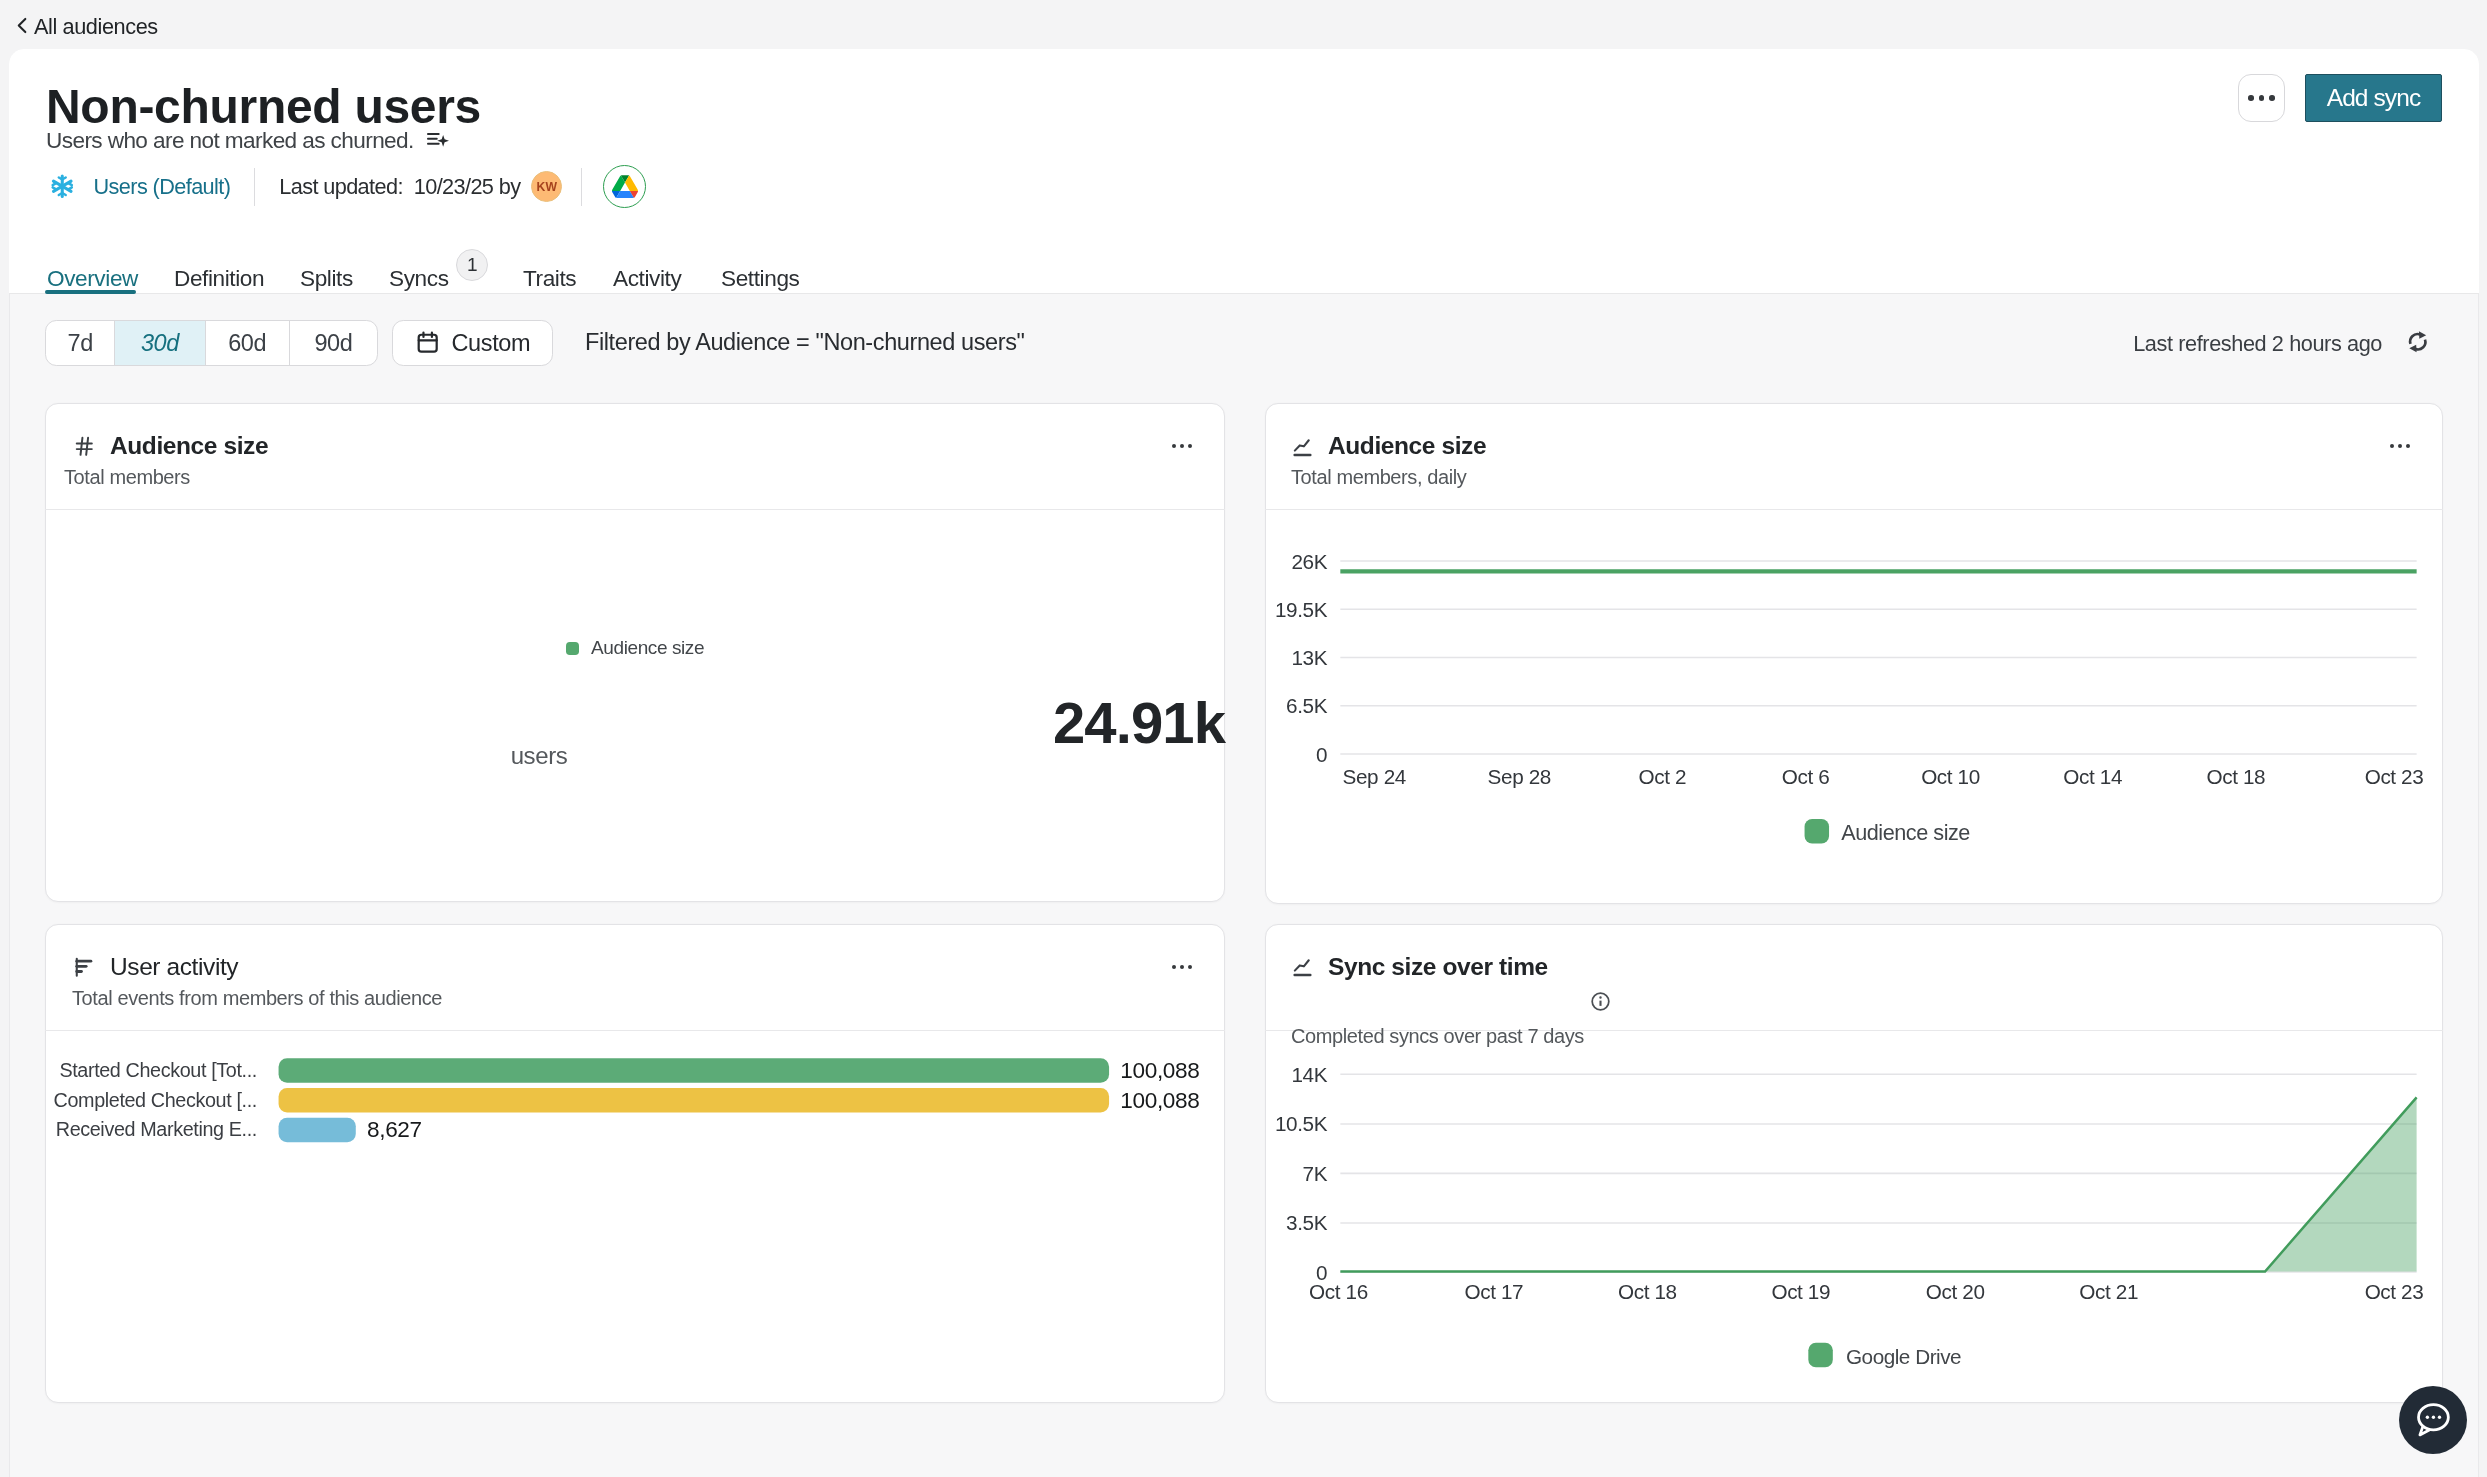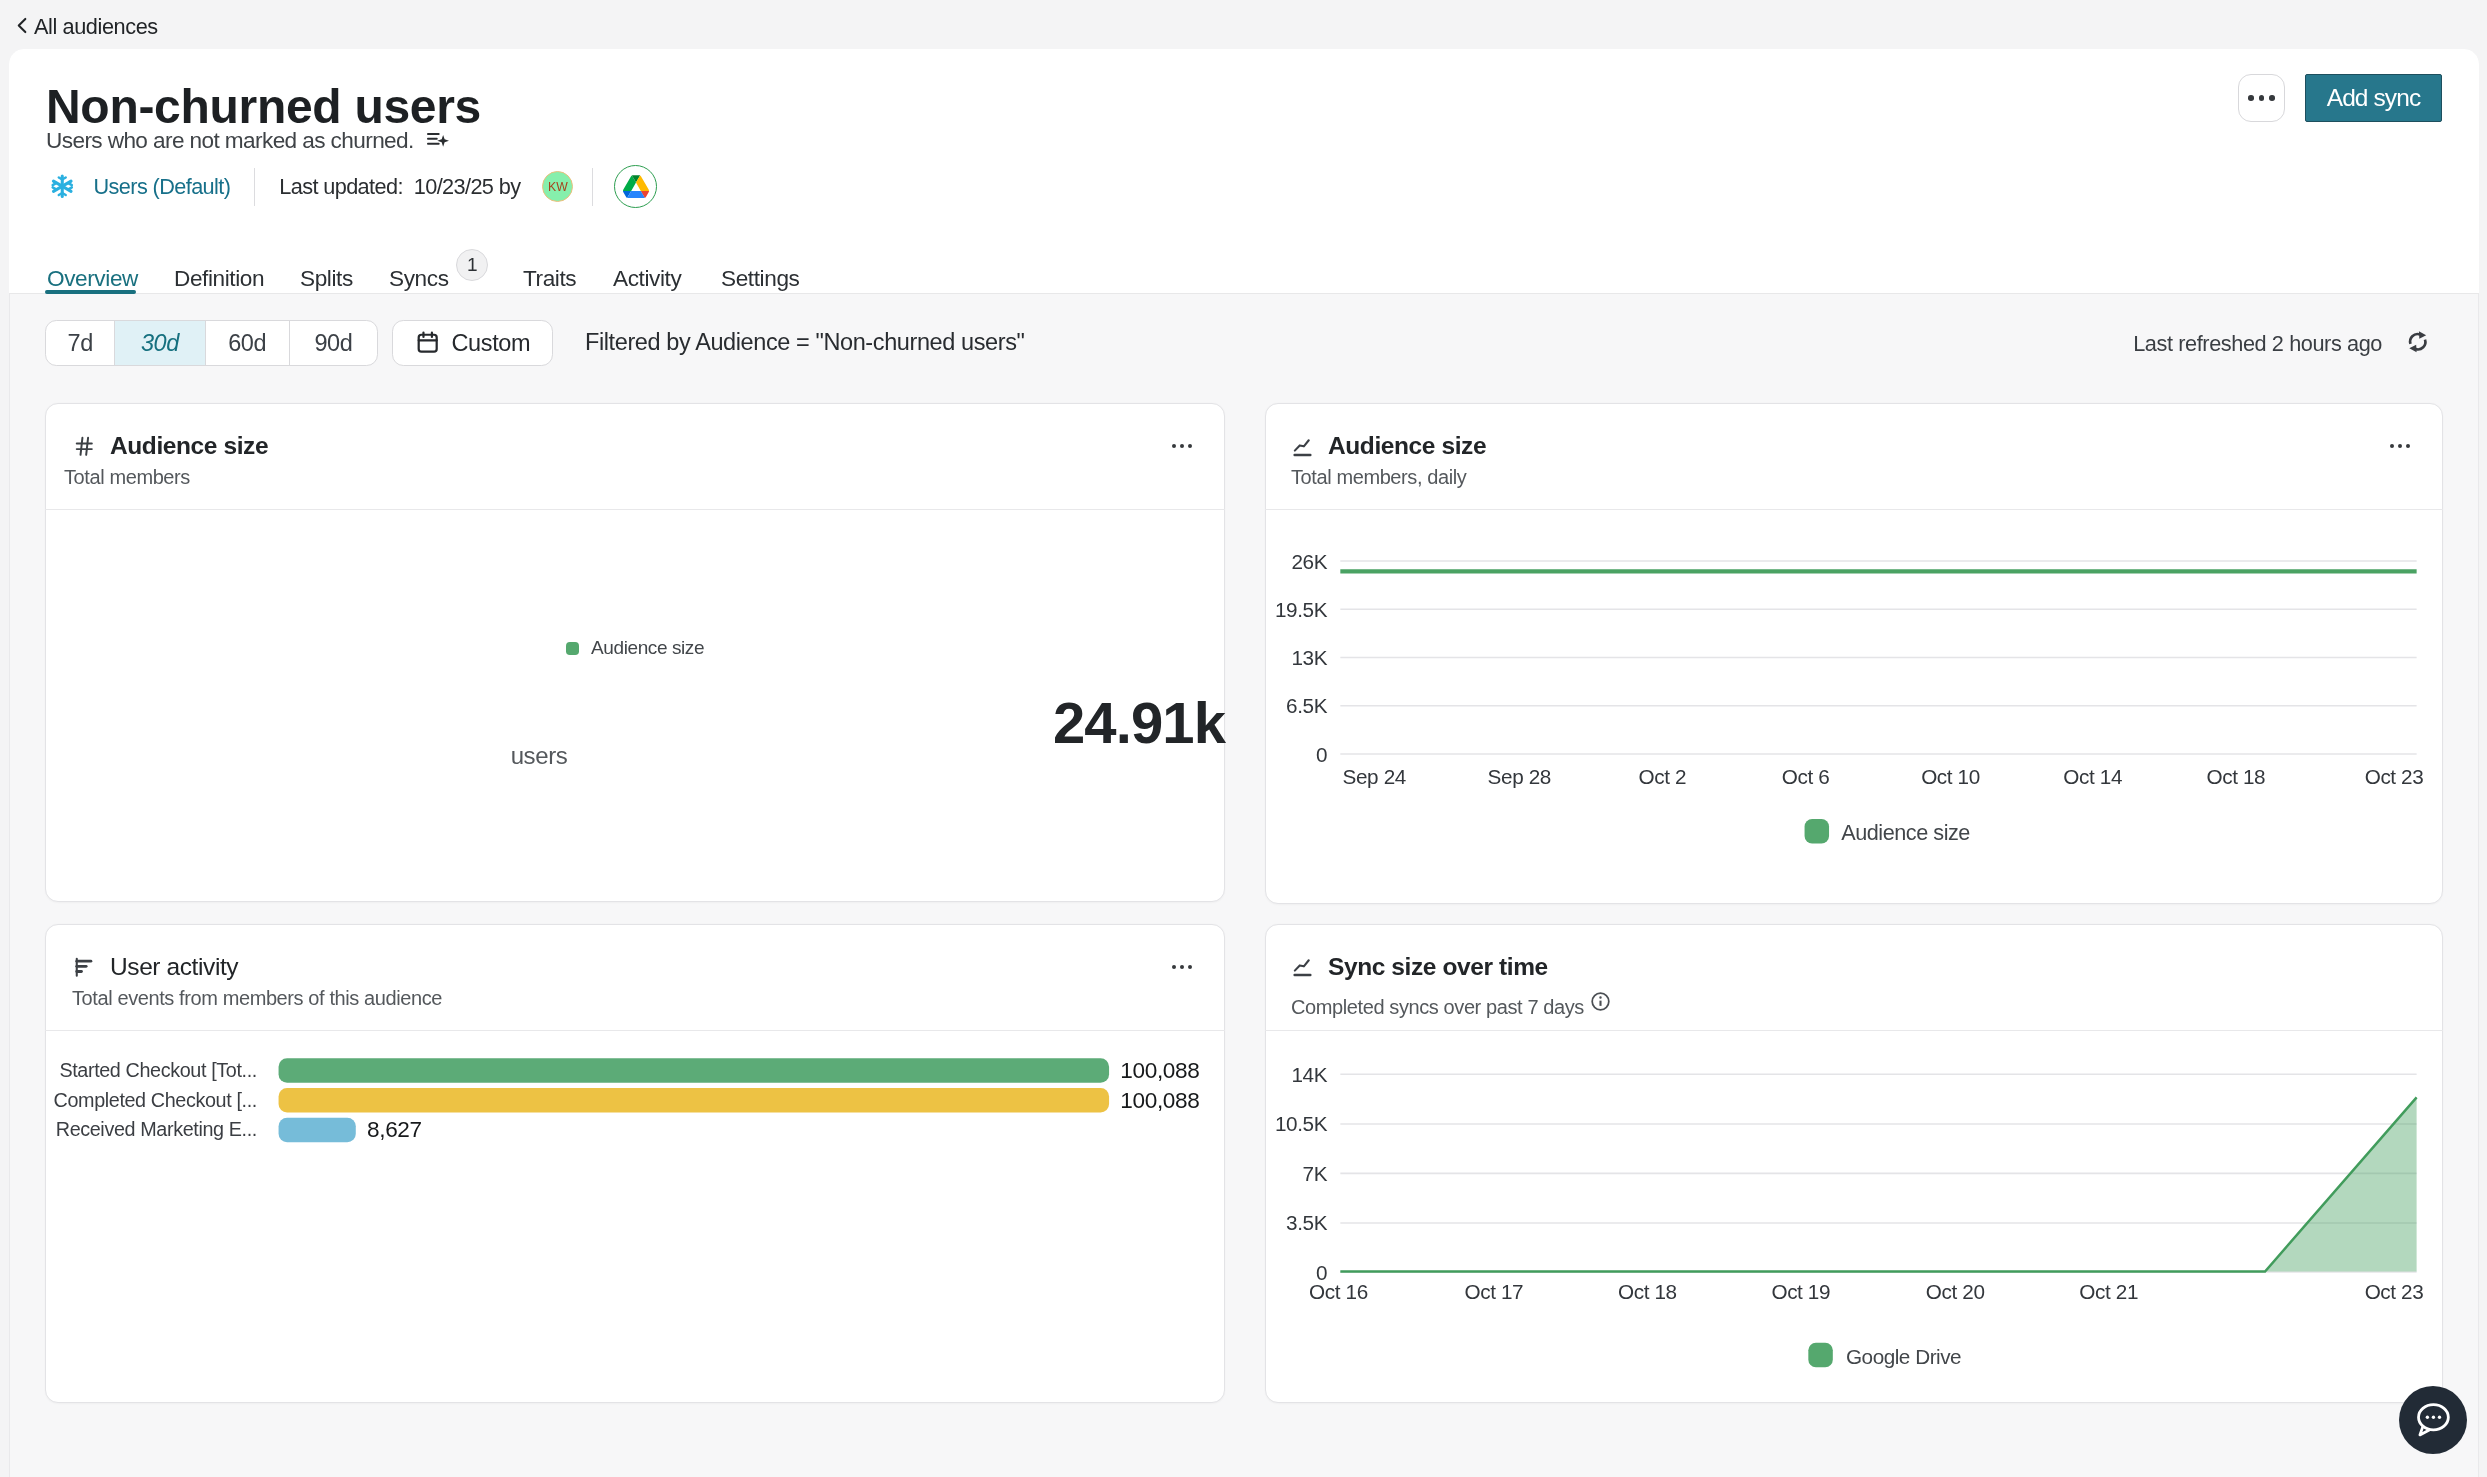--- a/index.html
+++ b/index.html
@@ -50,21 +50,21 @@
       <line x1="8.6" y1="20.6" x2="12" y2="18.6" stroke-width="2.4"></line>
       <line x1="15.4" y1="20.6" x2="12" y2="18.6" stroke-width="2.4"></line>
       <line x1="2.6" y1="10.9" x2="6" y2="8.9" stroke-width="2.4"></line>
       <line x1="2.6" y1="13.1" x2="6" y2="15.1" stroke-width="2.4"></line>
       <line x1="21.4" y1="10.9" x2="18" y2="8.9" stroke-width="2.4"></line>
       <line x1="21.4" y1="13.1" x2="18" y2="15.1" stroke-width="2.4"></line>
     </svg>
 <div style="color:#17708a;margin-left:19px">Users (Default)</div>
 <div class="vdiv" style="margin-left:23.5px"></div>
 <div style="color:#2b2e31;margin-left:24.5px">Last updated:&nbsp; 10/23/25 by</div>
-<div style="margin-left:22px;width:31px;height:31px;border-radius:50%;background:#86efac;border:0.9px solid #eac07c;color:#a6421d;font-size:12.2px;font-weight:400;display:flex;align-items:center;justify-content:center;letter-spacing:0.2px">KW</div>
+<div style="margin-left:11px;width:31px;height:31px;border-radius:50%;background:#fdba74;border:0.9px solid #eac07c;color:#a6421d;font-size:12.2px;font-weight:700;display:flex;align-items:center;justify-content:center;letter-spacing:0.2px">KW</div>
 <div class="vdiv" style="margin-left:19px"></div>
 <div style="margin-left:21px;width:43px;height:43px;border-radius:50%;background:#fff;border:1.4px solid #2d9e50;display:flex;align-items:center;justify-content:center">
 <svg width="26" height="23.5" viewBox="0 0 87.3 78">
 <path d="M6.6 66.85l3.85 6.65c.8 1.4 1.95 2.5 3.3 3.3l13.75-23.8h-27.5c0 1.55.4 3.1 1.2 4.5z" fill="#0066da"></path>
 <path d="M43.65 25L29.9 1.2c-1.35.8-2.5 1.9-3.3 3.3l-25.4 44a9.06 9.06 0 0 0-1.2 4.5h27.5z" fill="#00ac47"></path>
 <path d="M73.55 76.8c1.35-.8 2.5-1.9 3.3-3.3l1.6-2.75L86.1 57.5c.8-1.4 1.2-2.95 1.2-4.5h-27.502l5.852 11.5z" fill="#ea4335"></path>
 <path d="M43.65 25l13.75-23.8c-1.35-.8-2.9-1.2-4.5-1.2h-18.5c-1.6 0-3.15.45-4.5 1.2z" fill="#00832d"></path>
 <path d="M59.8 53h-32.3l-13.75 23.8c1.35.8 2.9 1.2 4.5 1.2h50.8c1.6 0 3.15-.45 4.5-1.2z" fill="#2684fc"></path>
 <path d="M73.4 26.5l-12.7-22c-.8-1.4-1.95-2.5-3.3-3.3l-13.75 23.8 16.15 28h27.45c0-1.55-.4-3.1-1.2-4.5z" fill="#ffba00"></path>
 </svg>
@@ -210,21 +210,21 @@
   </g>
 </svg>
 
 <div class="card" style="left:1265px;top:924px;width:1178px;height:479px"></div>
 <div class="abs" style="left:1265px;top:924px;width:1178px;height:107px;border-bottom:0.9px solid #e8e8ea"></div>
 <svg class="abs" style="left:1292px;top:956px" width="22.6" height="22.6" viewBox="0 0 24 24" fill="none" stroke="#3c4045" stroke-width="2.2" stroke-linecap="round" stroke-linejoin="round">
     <polyline points="3,15.5 8.2,10 12.6,11 17.8,4.5"></polyline>
     <line x1="2.8" y1="20.2" x2="19.5" y2="20.2" stroke-width="2.6"></line>
   </svg>
 <div class="abs" style="left:1328px;top:953px;font-size:24.5px;font-weight:700;color:#222528">Sync size over time</div>
-<div class="csub abs" style="left:1291px;top:996px">Completed syncs over past 7 days</div>
+<div class="csub abs" style="left:1291px;top:1025px">Completed syncs over past 7 days</div>
 <svg class="abs" style="left:1590px;top:991px" width="21" height="21" viewBox="0 0 24 24" fill="none" stroke="#4b4f54" stroke-width="2">
     <circle cx="12" cy="12" r="9.5"></circle>
     <line x1="12" y1="11" x2="12" y2="17" stroke-width="2.4"></line>
     <circle cx="12" cy="7.5" r="0.6" fill="#4b4f54" stroke-width="1.6"></circle>
   </svg>
 
 <svg class="abs" style="left:1265px;top:1031px" width="1178" height="371" viewBox="0 0 1251 394">
   <g stroke="#e4e4e7" stroke-width="1.6">
     <line x1="80" y1="46" x2="1223" y2="46"></line>
     <line x1="80" y1="98.7" x2="1223" y2="98.7"></line>

